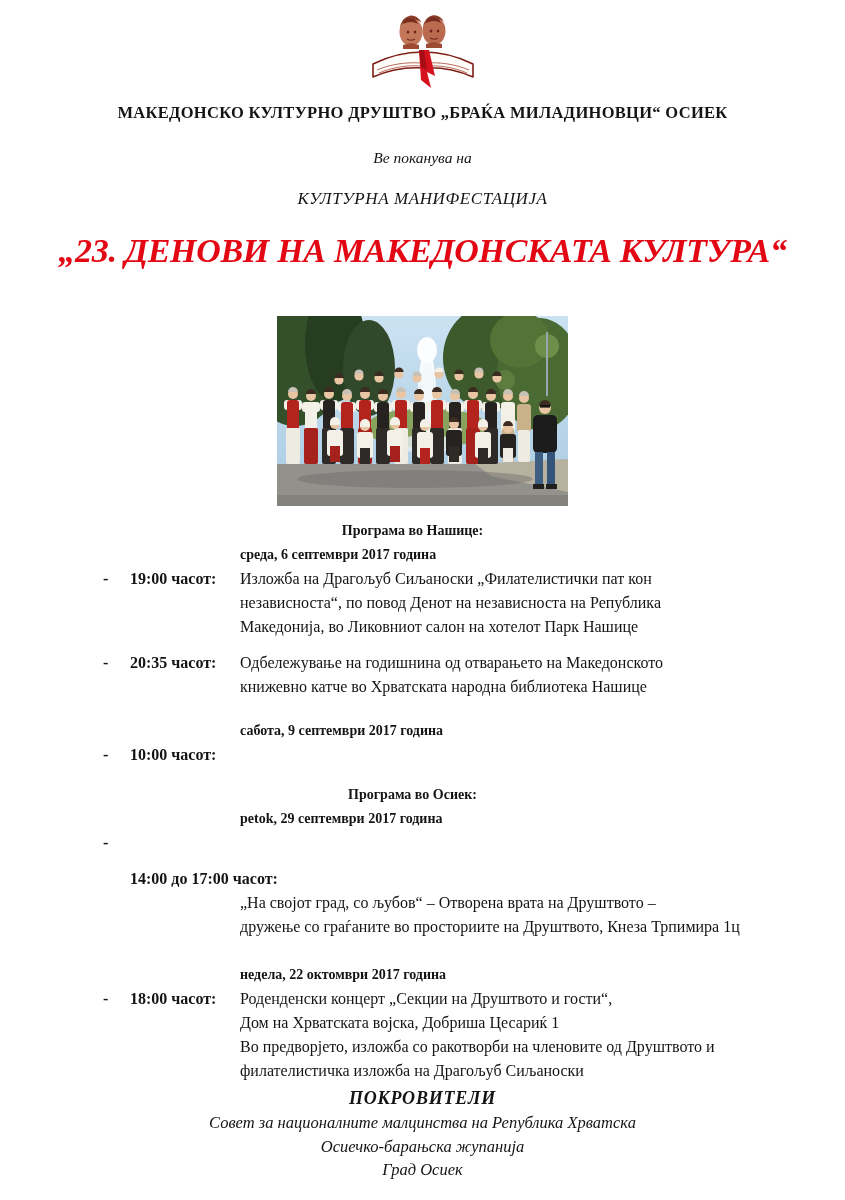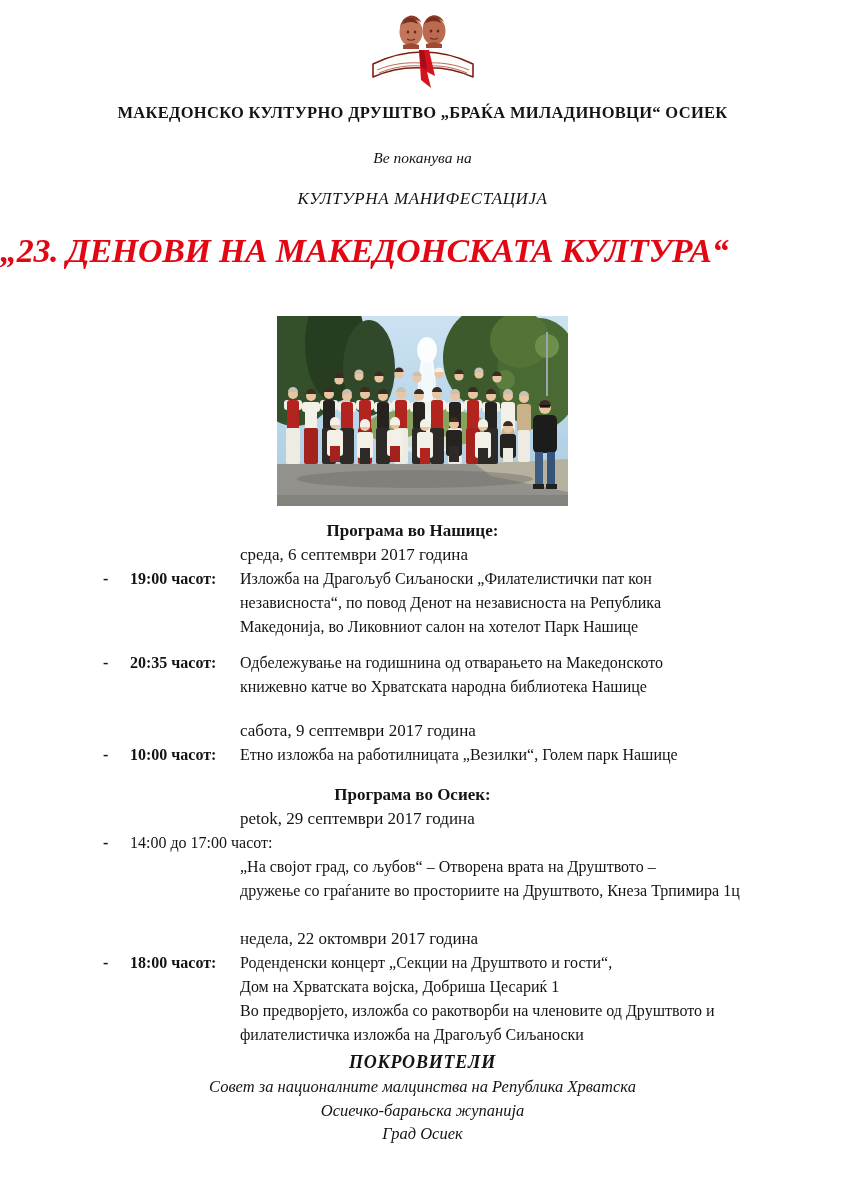--- a/index.html
+++ b/index.html
@@ -6,38 +6,38 @@
   body{width:845px;font-family:"Liberation Serif",serif;color:#141414;}
   .page{position:relative;width:845px;height:1200px;background:#fff;overflow:hidden;}
 
   .logo-wrap{margin:12px auto 0;width:120px;height:80px;text-align:center;}
 
   .org-title{margin:10px 0 0;text-align:center;font-size:16.5px;font-weight:bold;
              letter-spacing:.3px;line-height:22px;}
   .invite-line{margin:24px 0 0;text-align:center;font-style:italic;font-size:15.5px;line-height:20px;}
   .event-type{margin:20px 0 0;text-align:center;font-style:italic;font-size:17px;
               letter-spacing:.6px;line-height:22px;}
-  .main-title{margin:18px 0 0;text-align:left;font-size:34px;font-weight:bold;font-style:italic;
+  .main-title{margin:18px 0 0;text-align:center;font-size:34px;font-weight:bold;font-style:italic;
               color:#e30613;line-height:46px;white-space:nowrap;letter-spacing:-.3px;}
 
   .photo-wrap{margin:42px auto 0;width:291px;height:190px;}
   .photo-wrap svg{display:block;}
 
   .program{margin:13px 20px 0 97px;font-size:16px;line-height:24px;}
-  .prog-heading{margin:0 0 0 -97px;text-align:center;font-weight:bold;font-size:17px;line-height:24px;}
+  .prog-heading{margin:0 0 0 -97px;text-align:center;font-weight:bold;font-size:14px;line-height:24px;}
   .prog-heading.gap{margin-top:16px;}
-  .date-line{margin:0 0 0 143px;font-weight:normal;font-size:17px;line-height:24px;}
+  .date-line{margin:0 0 0 143px;font-weight:bold;font-size:14px;line-height:24px;}
   .date-line.gap{margin-top:20px;}
   .date-line.gap-sm{margin-top:24px;}
   .event-row{display:grid;grid-template-columns:33px 110px 1fr;align-items:start;}
   .event-row.gap{margin-top:12px;}
   .event-row .dash{font-weight:bold;padding-left:6px;}
   .event-row .time{font-weight:bold;}
   .event-row .desc{white-space:pre-line;}
-  .time-span{font-weight:normal;}
+  .time-span{font-weight:bold;margin-top:36px;}
   .desc-indent{margin-left:143px;white-space:pre-line;}
 
   .patrons{margin-top:2px;text-align:center;}
   .patrons-heading{font-weight:bold;font-style:italic;font-size:18px;letter-spacing:.8px;line-height:26px;}
   .patron-line{font-style:italic;font-size:16.5px;line-height:23.5px;}
 
   
   .hd{fill:#e9c6a3}.hr{fill:#3b2b21}.hrg{fill:#c8c1b6}.ker{fill:#f3f0e8}
   .sl{fill:#f3f0e8}.vr{fill:#b3241e}.vb{fill:#262220}.vw{fill:#f3f0e8}.vt{fill:#c9b18a}
   .skd{fill:#2e2a27}.skr{fill:#a5221c}.skw{fill:#eeebe2}
@@ -333,21 +333,20 @@
       <span class="time">20:35 часот:</span>
       <span class="desc">Одбележување на годишнина од отварањето на Македонското
 книжевно катче во Хрватската народна библиотека Нашице</span>
     </div>
 
     <p class="date-line gap">сабота, 9 септември 2017 година</p>
 
     <div class="event-row">
       <span class="dash">-</span>
       <span class="time">10:00 часот:</span>
-      <span class="desc">Етно изложба на работилницата „Везилки“, Голем парк Нашице</span>
     </div>
 
     <h3 class="prog-heading gap">Програма во Осиек:</h3>
     <p class="date-line">petok, 29 септември 2017 година</p>
 
     <div class="event-row">
       <span class="dash">-</span>
       <span class="time-span" style="grid-column:2 / 4;">14:00 до 17:00 часот:</span>
     </div>
     <div class="desc-indent">„На својот град, со љубов“ – Отворена врата на Друштвото –

